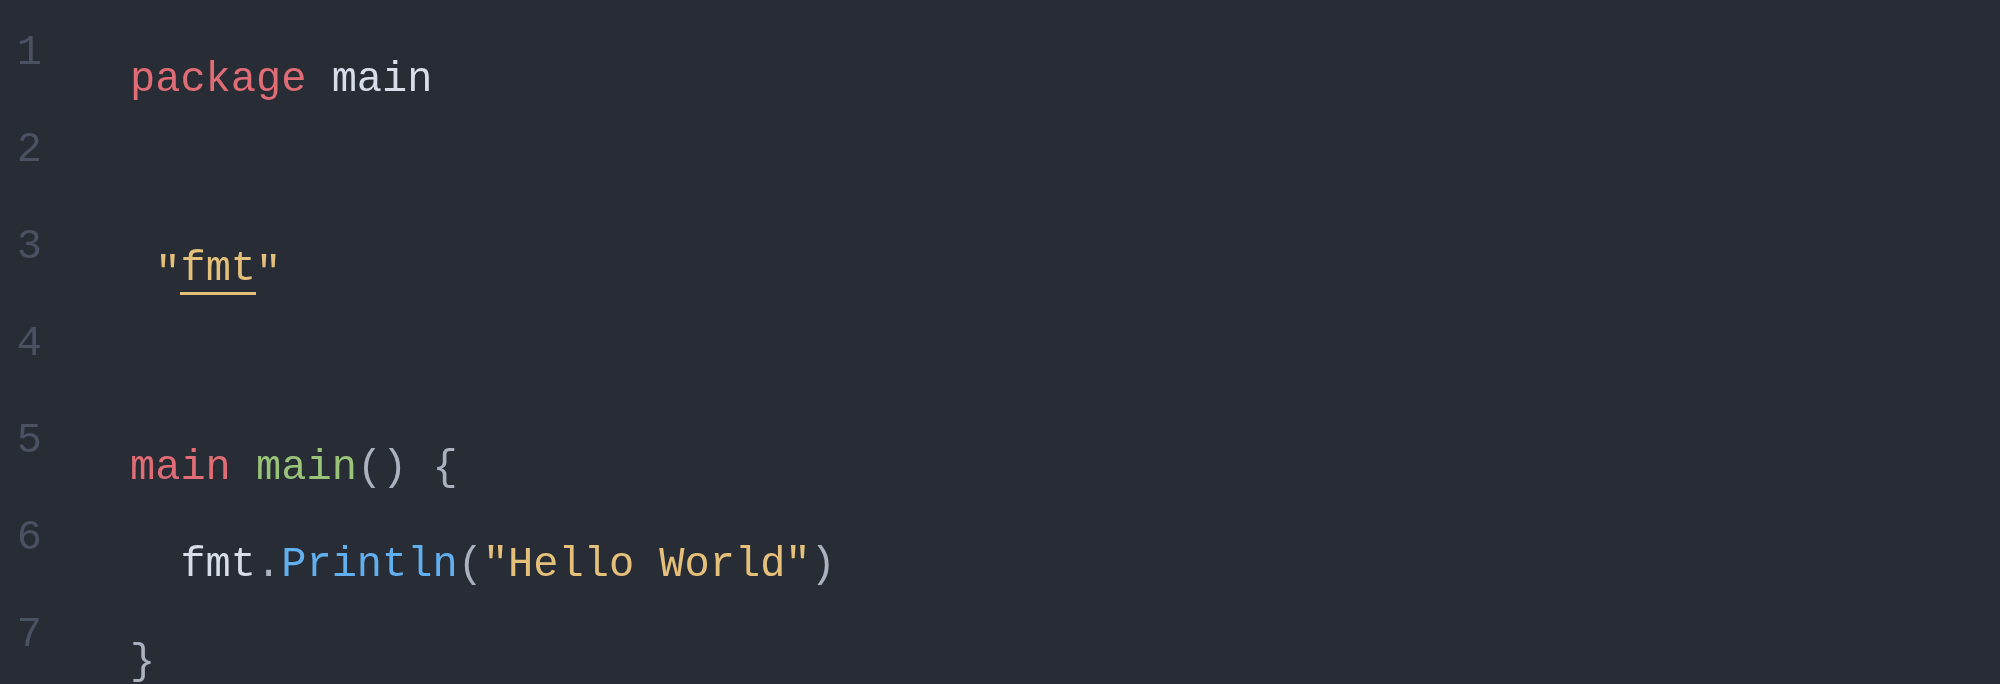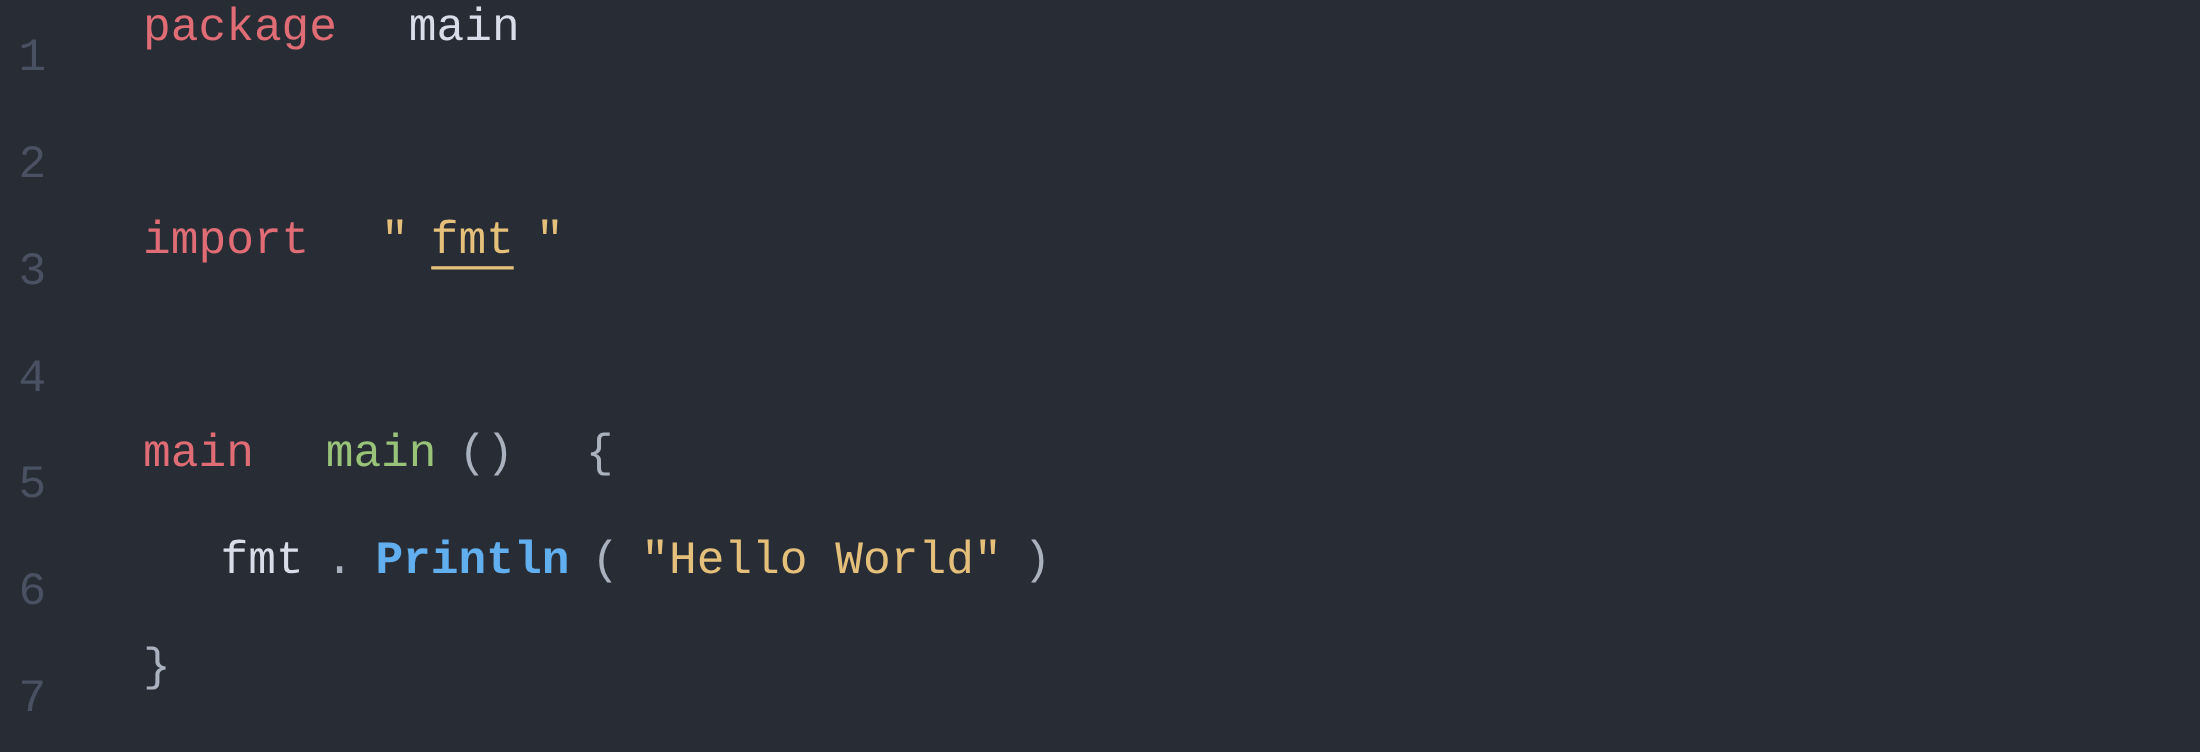--- a/index.html
+++ b/index.html
@@ -36,39 +36,37 @@
       align-items: center;
       justify-content: flex-end;
     }
     .code {
       padding: 4px 0 4px 60px;
       flex: 1;
     }
     .code-line {
       height: 97px;
       display: flex;
-      align-items: flex-start;
+      align-items: flex-end;
       white-space: pre;
-      gap: 20px;
     }
     .tok-keyword {
       color: #e06c75;
     }
     .tok-ident {
       color: #d8dee9;
     }
     .tok-string {
       color: #e5c07b;
     }
     .tok-func-name {
       color: #98c379;
     }
     .tok-method {
       color: #61afef;
-      font-weight: bold;
     }
     .tok-punct {
       color: #abb2bf;
     }
     .tok-pkg {
       color: #d8dee9;
     }
     .underline {
       border-bottom: 3px solid #e5c07b;
       padding-bottom: 2px;
@@ -87,19 +85,19 @@
     <div class="gutter-line">2</div>
     <div class="gutter-line">3</div>
     <div class="gutter-line">4</div>
     <div class="gutter-line">5</div>
     <div class="gutter-line">6</div>
     <div class="gutter-line">7</div>
   </div>
   <div class="code">
     <div class="code-line"><span class="tok-keyword">package</span><span> </span><span class="tok-ident">main</span></div>
     <div class="code-line"></div>
-    <div class="code-line"><span class="tok-keyword">import</span><span> </span><span class="tok-string">"</span><span class="tok-string underline">fmt</span><span class="tok-string">"</span></div>
+    <div class="code-line"><span> </span><span class="tok-string">"</span><span class="tok-string underline">fmt</span><span class="tok-string">"</span></div>
     <div class="code-line"></div>
     <div class="code-line"><span class="tok-keyword">main</span><span> </span><span class="tok-func-name">main</span><span class="tok-punct">()</span><span> </span><span class="tok-punct">{</span></div>
     <div class="code-line"><span class="indent">    </span><span class="tok-pkg">fmt</span><span class="tok-punct">.</span><span class="tok-method">Println</span><span class="tok-punct">(</span><span class="tok-string">"Hello World"</span><span class="tok-punct">)</span></div>
     <div class="code-line"><span class="tok-punct">}</span></div>
   </div>
 </div>
 
 </body></html>

